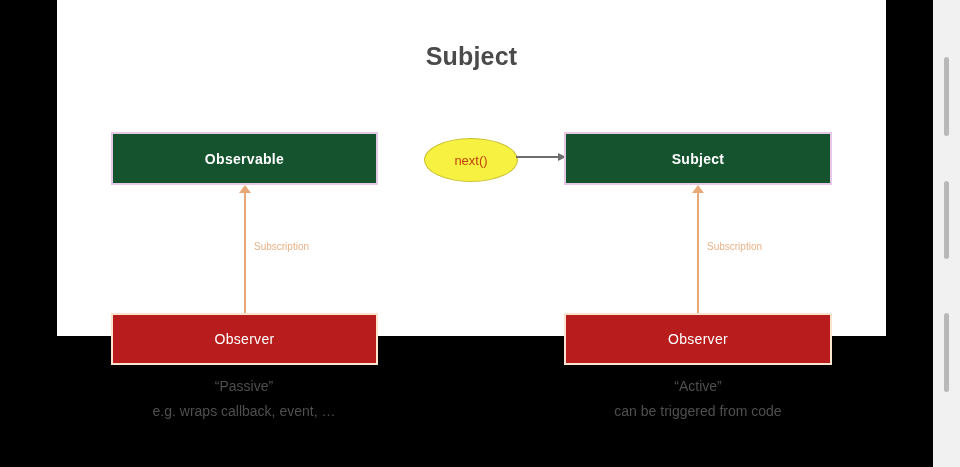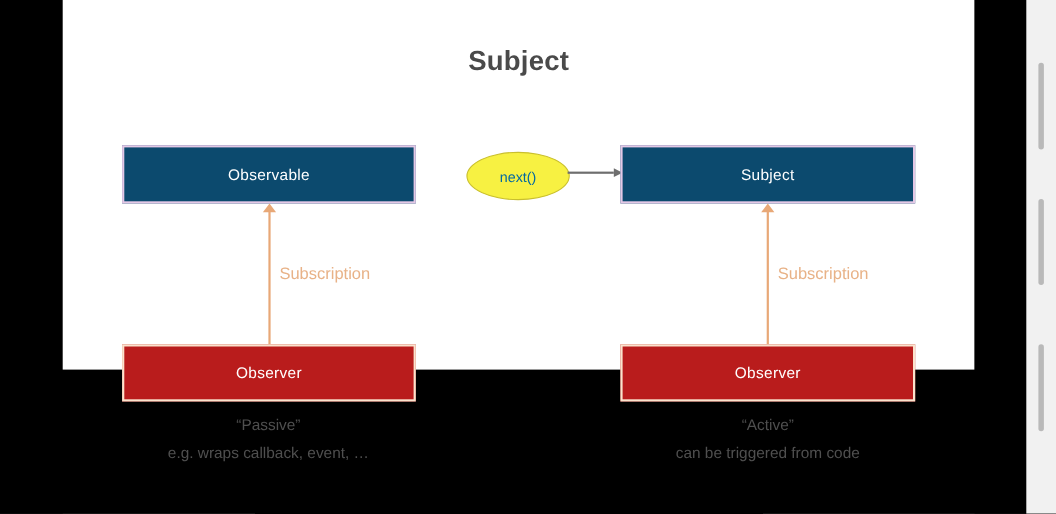--- a/index.html
+++ b/index.html
@@ -52,22 +52,23 @@
     position: absolute;
     box-sizing: border-box;
     display: flex;
     align-items: center;
     justify-content: center;
     font-size: 14px;
     color: #ffffff;
     letter-spacing: 0.3px;
   }
   .node-dark {
-    background: #0c4a6e;
+    background: #14532d;
     border: 2px solid #e4c8e6;
+    font-weight: bold;
   }
   .node-orange {
     background: #b91c1c;
     border: 2px solid #fbe3cd;
   }
 
   
   #observable-box { left: 54px;  top: 132px; width: 267px; height: 53px; }
   #subject-box    { left: 507px; top: 132px; width: 268px; height: 53px; }
   #observer-left  { left: 54px;  top: 313px; width: 267px; height: 52px; }
@@ -93,40 +94,40 @@
     left: 4px; top: 0;
     width: 0; height: 0;
     border-left: 6px solid transparent;
     border-right: 6px solid transparent;
     border-bottom: 8px solid #e8a877;
   }
 
   .sub-label {
     position: absolute;
     top: 241px;
-    font-size: 15px;
+    font-size: 10px;
     color: #e8b287;
     white-space: nowrap;
   }
   #sub-label-left  { left: 197px; }
   #sub-label-right { left: 650px; }
 
   
   #next-ellipse {
     position: absolute;
     left: 367px; top: 138px;
     width: 92px; height: 42px;
     border-radius: 50%;
     background: #f7f142;
     border: 1.5px solid #c9bf2e;
     display: flex;
     align-items: center;
     justify-content: center;
     font-size: 13px;
-    color: #0369a1;
+    color: #c2410c;
   }
 
   
   #next-arrow {
     position: absolute;
     left: 459px; top: 152px;
     width: 50px; height: 10px;
   }
   #next-arrow .shaft {
     position: absolute;

